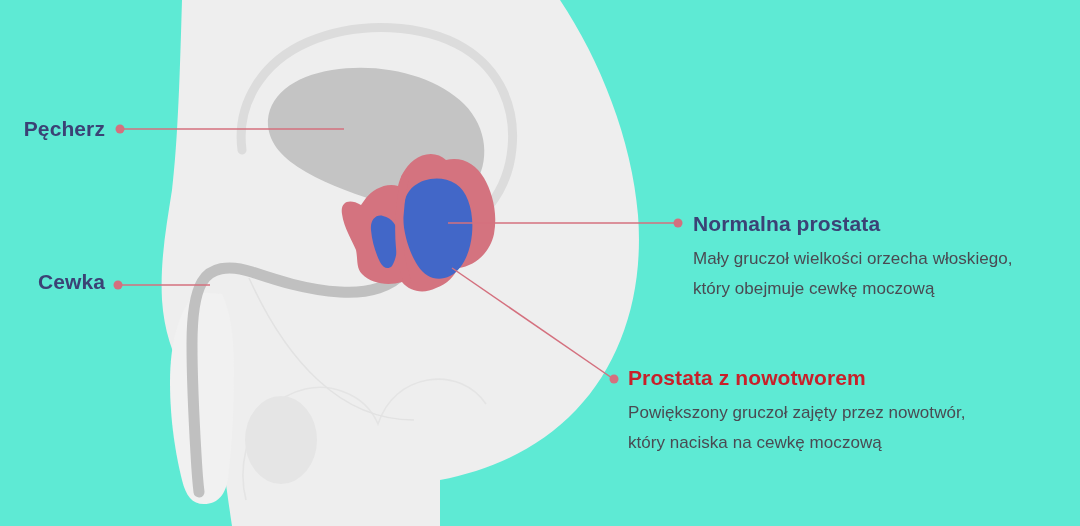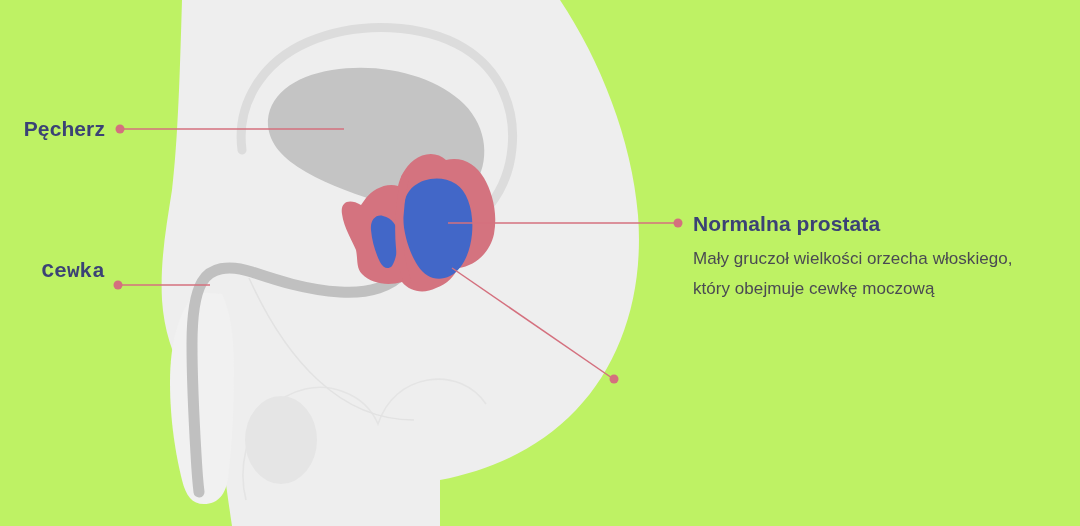--- a/index.html
+++ b/index.html
@@ -8,21 +8,21 @@
     background: #ffffff;
   }
   body {
     font-family: "Liberation Sans", sans-serif;
     -webkit-font-smoothing: antialiased;
   }
   #stage {
     position: relative;
     width: 1080px;
     height: 526px;
-    background: #bef264;
+    background: #5eead4;
     overflow: hidden;
   }
   #art {
     position: absolute;
     left: 0;
     top: 0;
     width: 1080px;
     height: 526px;
   }
 
@@ -36,23 +36,22 @@
     line-height: 28px;
     letter-spacing: 0.1px;
   }
   #label-bladder {
     left: 0px;
     top: 115px;
     width: 105px;
   }
   #label-urethra {
     left: 0px;
-    top: 258px;
+    top: 268px;
     width: 105px;
-    font-family: Liberation Mono, monospace;
   }
   .left-label .ln { display: block; }
 
   
   .callout {
     position: absolute;
     width: 400px;
   }
   #callout-normal { left: 693px; top: 210px; }
   #callout-tumor  { left: 628px; top: 364px; }
@@ -204,14 +203,21 @@
   </div>
 
   <div class="callout" id="callout-normal">
     <div class="callout-title">Normalna prostata</div>
     <div class="callout-desc">
       <span class="ln">Mały gruczoł wielkości orzecha włoskiego,</span>
       <span class="ln">który obejmuje cewkę moczową</span>
     </div>
   </div>
 
+  <div class="callout" id="callout-tumor">
+    <div class="callout-title">Prostata z nowotworem</div>
+    <div class="callout-desc">
+      <span class="ln">Powiększony gruczoł zajęty przez nowotwór,</span>
+      <span class="ln">który naciska na cewkę moczową</span>
+    </div>
+  </div>
 
 </div>
 
 </body></html>

